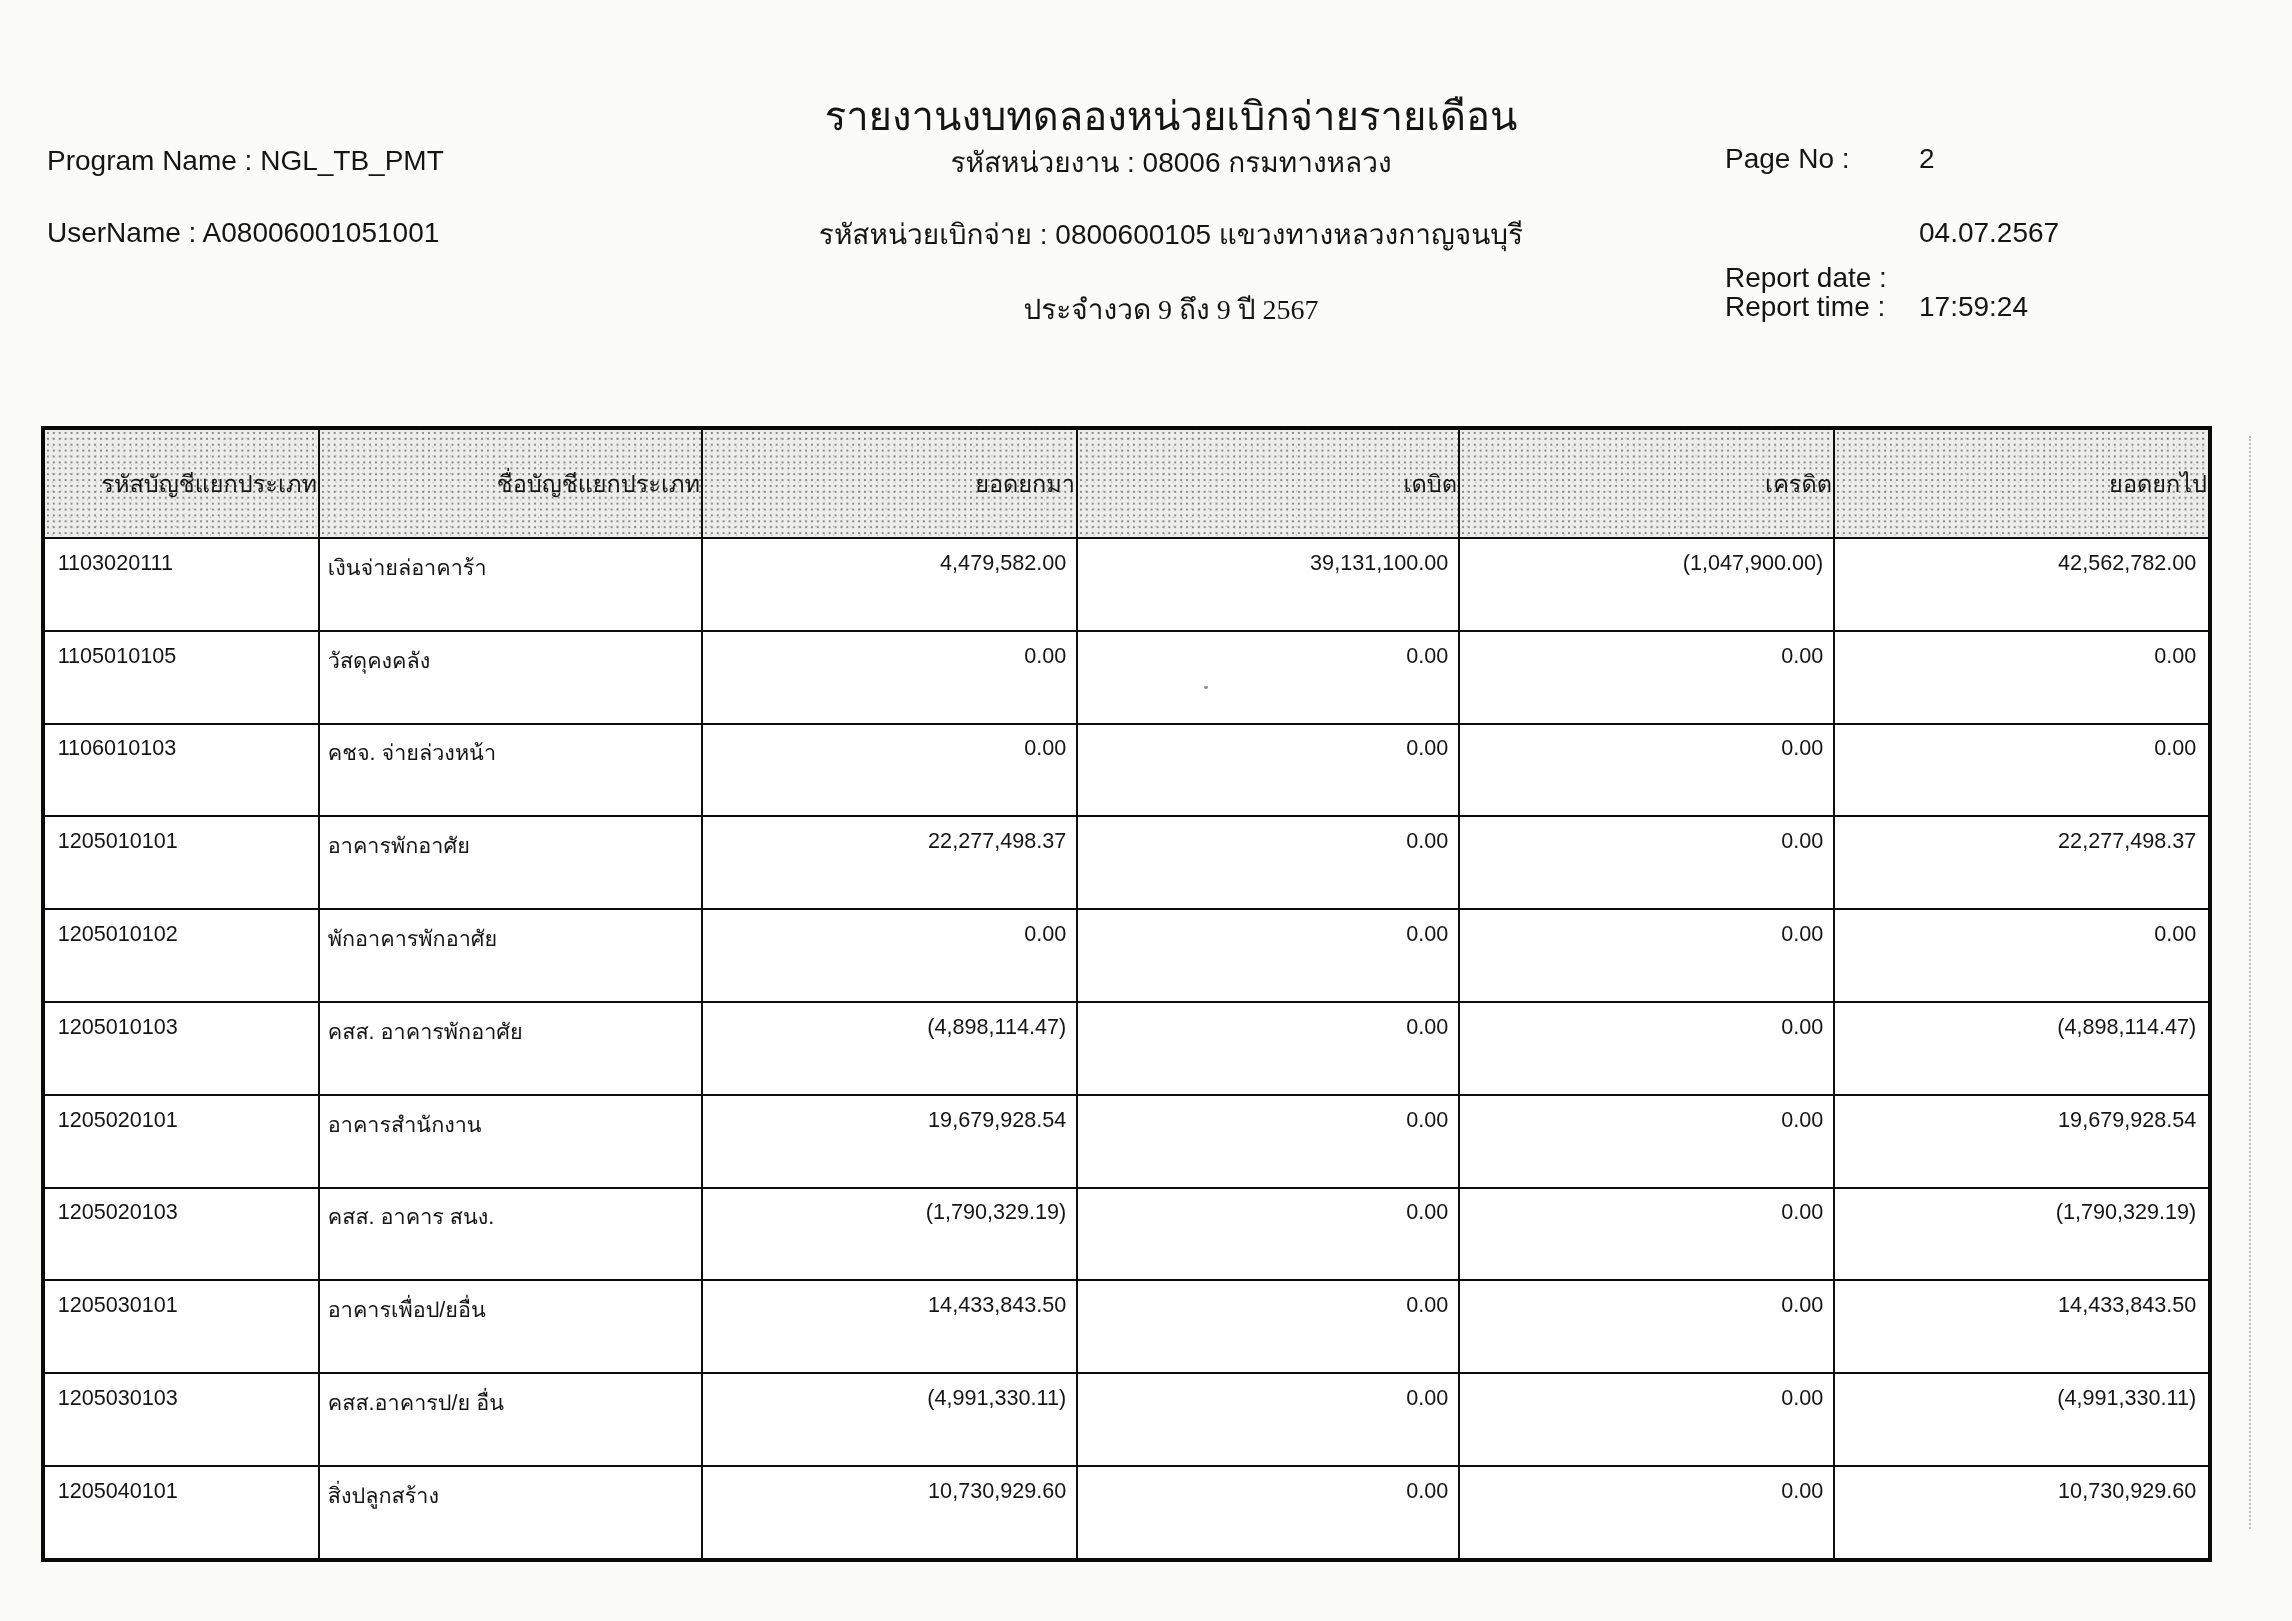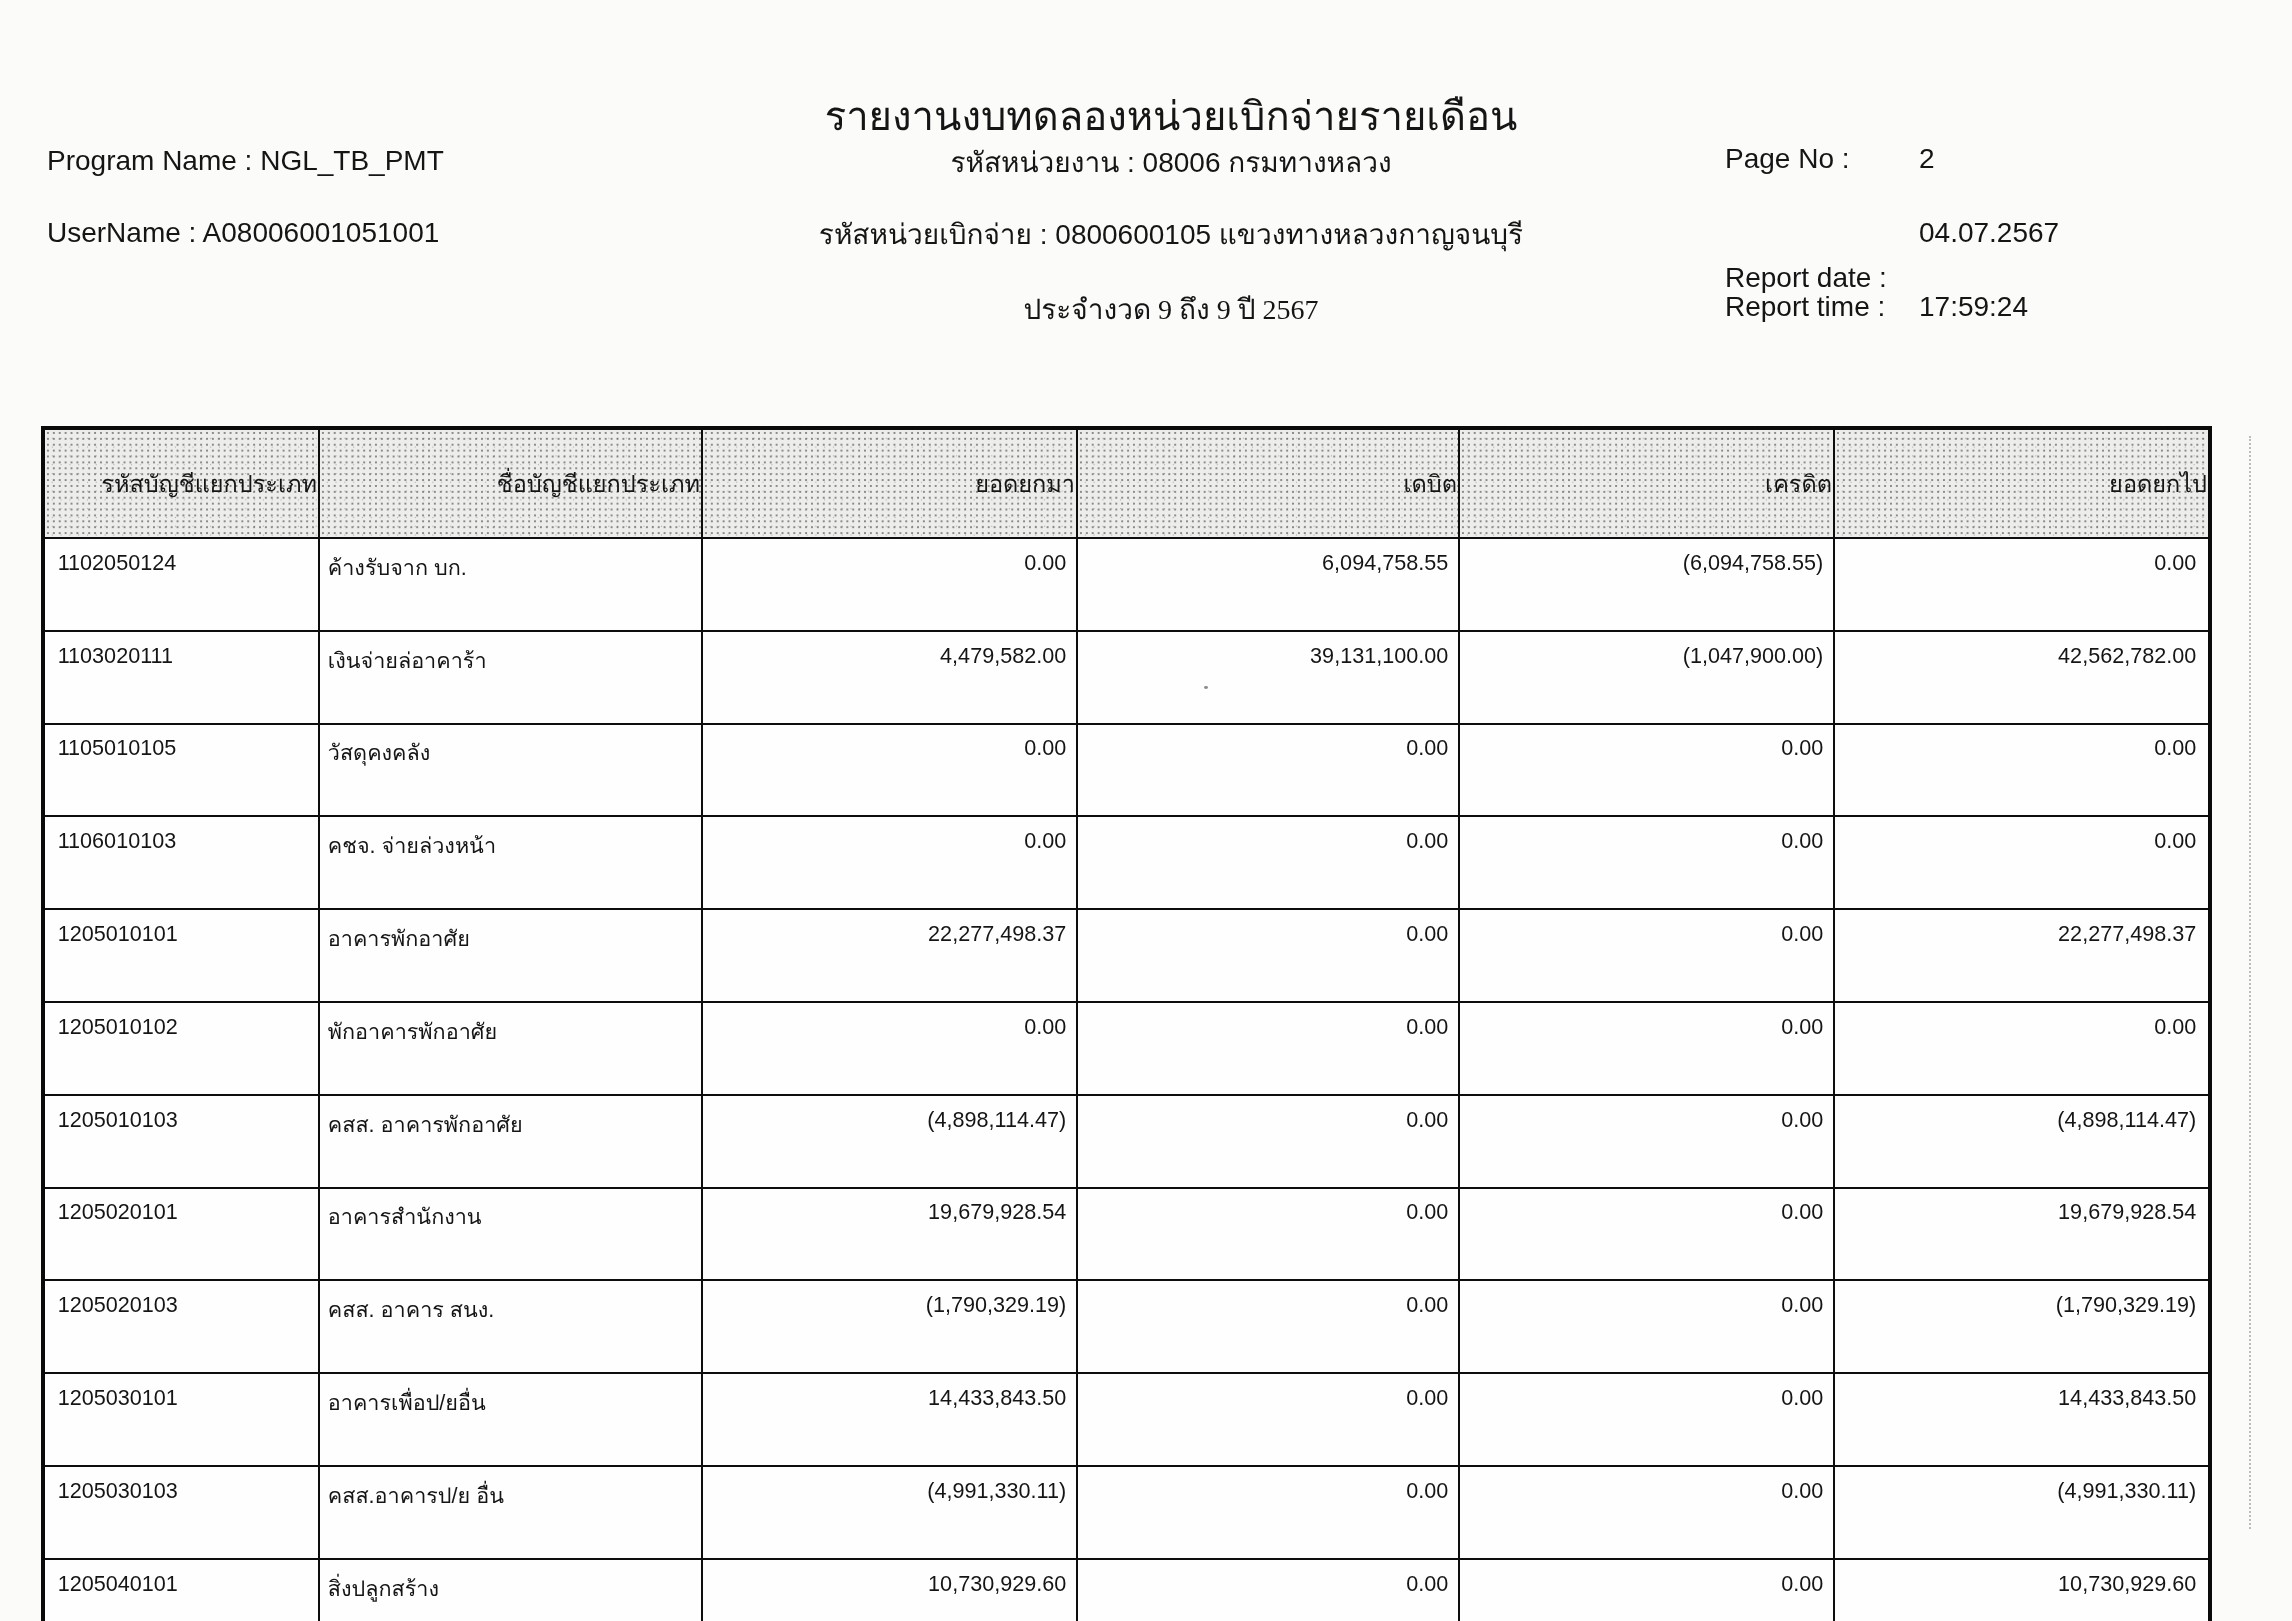--- a/index.html
+++ b/index.html
@@ -97,28 +97,20 @@
       <th>รหัสบัญชีแยกประเภท</th>
       <th>ชื่อบัญชีแยกประเภท</th>
       <th>ยอดยกมา</th>
       <th>เดบิต</th>
       <th>เครดิต</th>
       <th>ยอดยกไป</th>
     </tr>
   </thead>
   <tbody>
     <tr>
-      <td class="code">1102050124</td>
-      <td class="name">ค้างรับจาก บก.</td>
-      <td class="num">0.00</td>
-      <td class="num">6,094,758.55</td>
-      <td class="num">(6,094,758.55)</td>
-      <td class="cf">0.00</td>
-    </tr>
-    <tr>
       <td class="code">1103020111</td>
       <td class="name">เงินจ่ายล่อาคาร้า</td>
       <td class="num">4,479,582.00</td>
       <td class="num">39,131,100.00</td>
       <td class="num">(1,047,900.00)</td>
       <td class="cf">42,562,782.00</td>
     </tr>
     <tr>
       <td class="code">1105010105</td>
       <td class="name">วัสดุคงคลัง</td>

